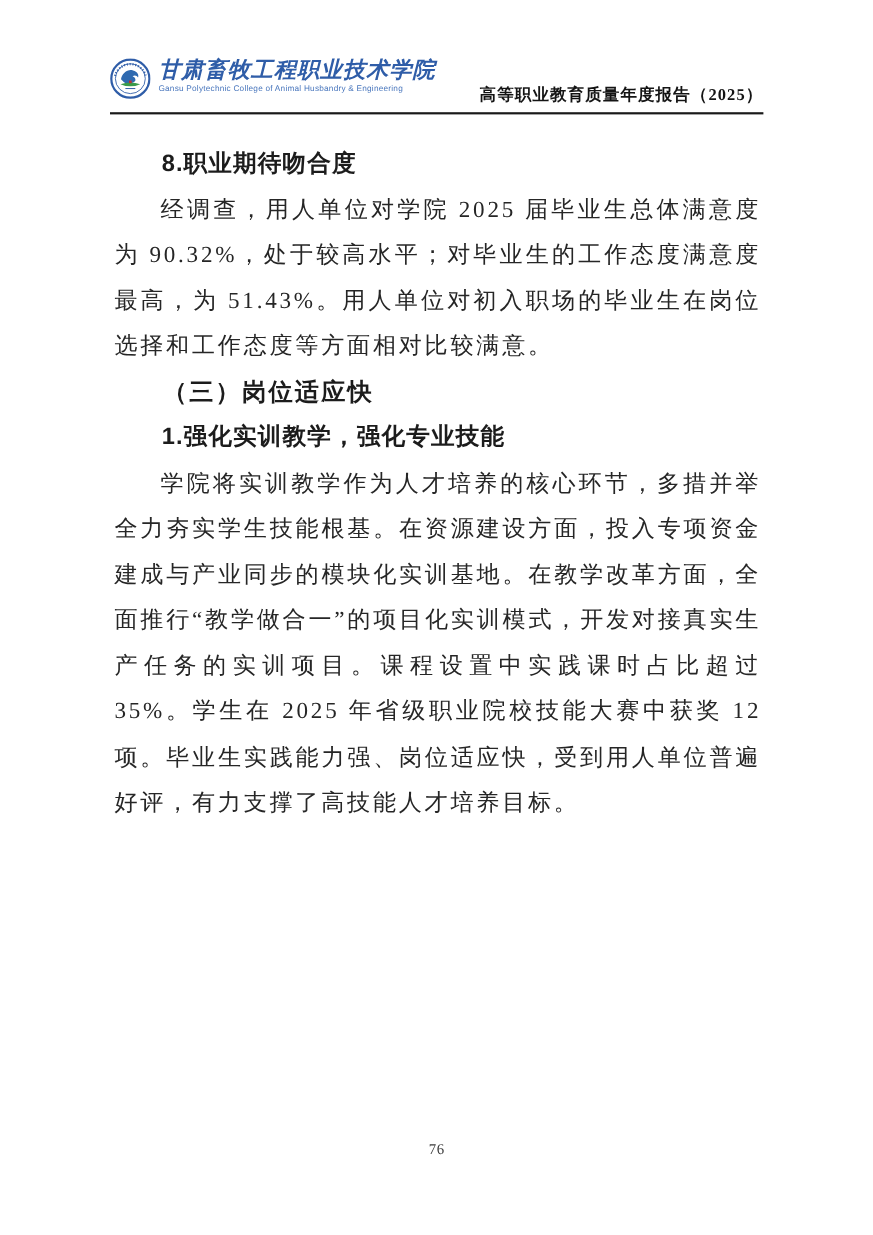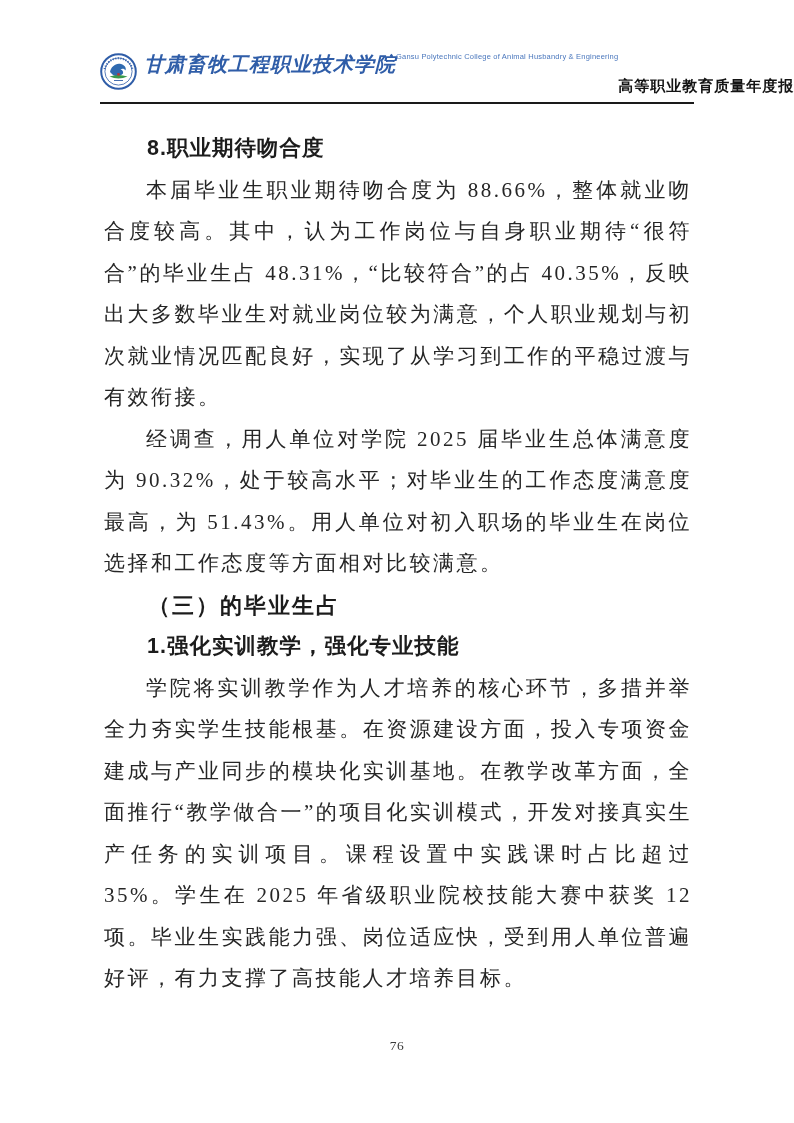--- a/index.html
+++ b/index.html
@@ -29,21 +29,21 @@
   }
   .logo-mark {
     flex: 0 0 auto;
     width: 37px;
     height: 37px;
     margin-top: 1px;
   }
   .logo-text {
     margin-left: 7px;
     display: flex;
-    flex-direction: row;
+    flex-direction: column;
     justify-content: flex-end;
   }
   .college-name-zh {
     font-family: "Liberation Serif", serif;
     font-weight: 700;
     font-style: italic;
     font-size: 20px;
     line-height: 24px;
     letter-spacing: 1px;
     color: #2f5da8;
@@ -147,23 +147,22 @@
         <div class="college-name-zh">甘肃畜牧工程职业技术学院</div>
         <div class="college-name-en">Gansu Polytechnic College of Animal Husbandry &amp; Engineering</div>
       </div>
       <div class="report-title">高等职业教育质量年度报告（2025）</div>
     </div>
     <div class="header-rule"></div>
   </header>
 
   <main class="doc-body">
     <h3 class="h-num">8.职业期待吻合度</h3>
-    <p class="para">本届毕业生职业期待吻合度为 88.66%，整体就业吻合度较高。其中，认为工作岗位与自身职业期待“很符合”的毕业生占 48.31%，“比较符合”的占 40.35%，反映出大多数毕业生对就业岗位较为满意，个人职业规划与初次就业情况匹配良好，实现了从学习到工作的平稳过渡与有效衔接。</p>
     <p class="para">经调查，用人单位对学院 2025 届毕业生总体满意度为 90.32%，处于较高水平；对毕业生的工作态度满意度最高，为 51.43%。用人单位对初入职场的毕业生在岗位选择和工作态度等方面相对比较满意。</p>
-    <h2 class="h-sec">（三）的毕业生占</h2>
+    <h2 class="h-sec">（三）岗位适应快</h2>
     <h3 class="h-num">1.强化实训教学，强化专业技能</h3>
     <p class="para">学院将实训教学作为人才培养的核心环节，多措并举全力夯实学生技能根基。在资源建设方面，投入专项资金建成与产业同步的模块化实训基地。在教学改革方面，全面推行“教学做合一”的项目化实训模式，开发对接真实生产任务的实训项目。课程设置中实践课时占比超过 35%。学生在 2025 年省级职业院校技能大赛中获奖 12 项。毕业生实践能力强、岗位适应快，受到用人单位普遍好评，有力支撑了高技能人才培养目标。</p>
   </main>
 
   <footer class="page-footer">
     <span class="page-number">76</span>
   </footer>
 
 </div>
 

